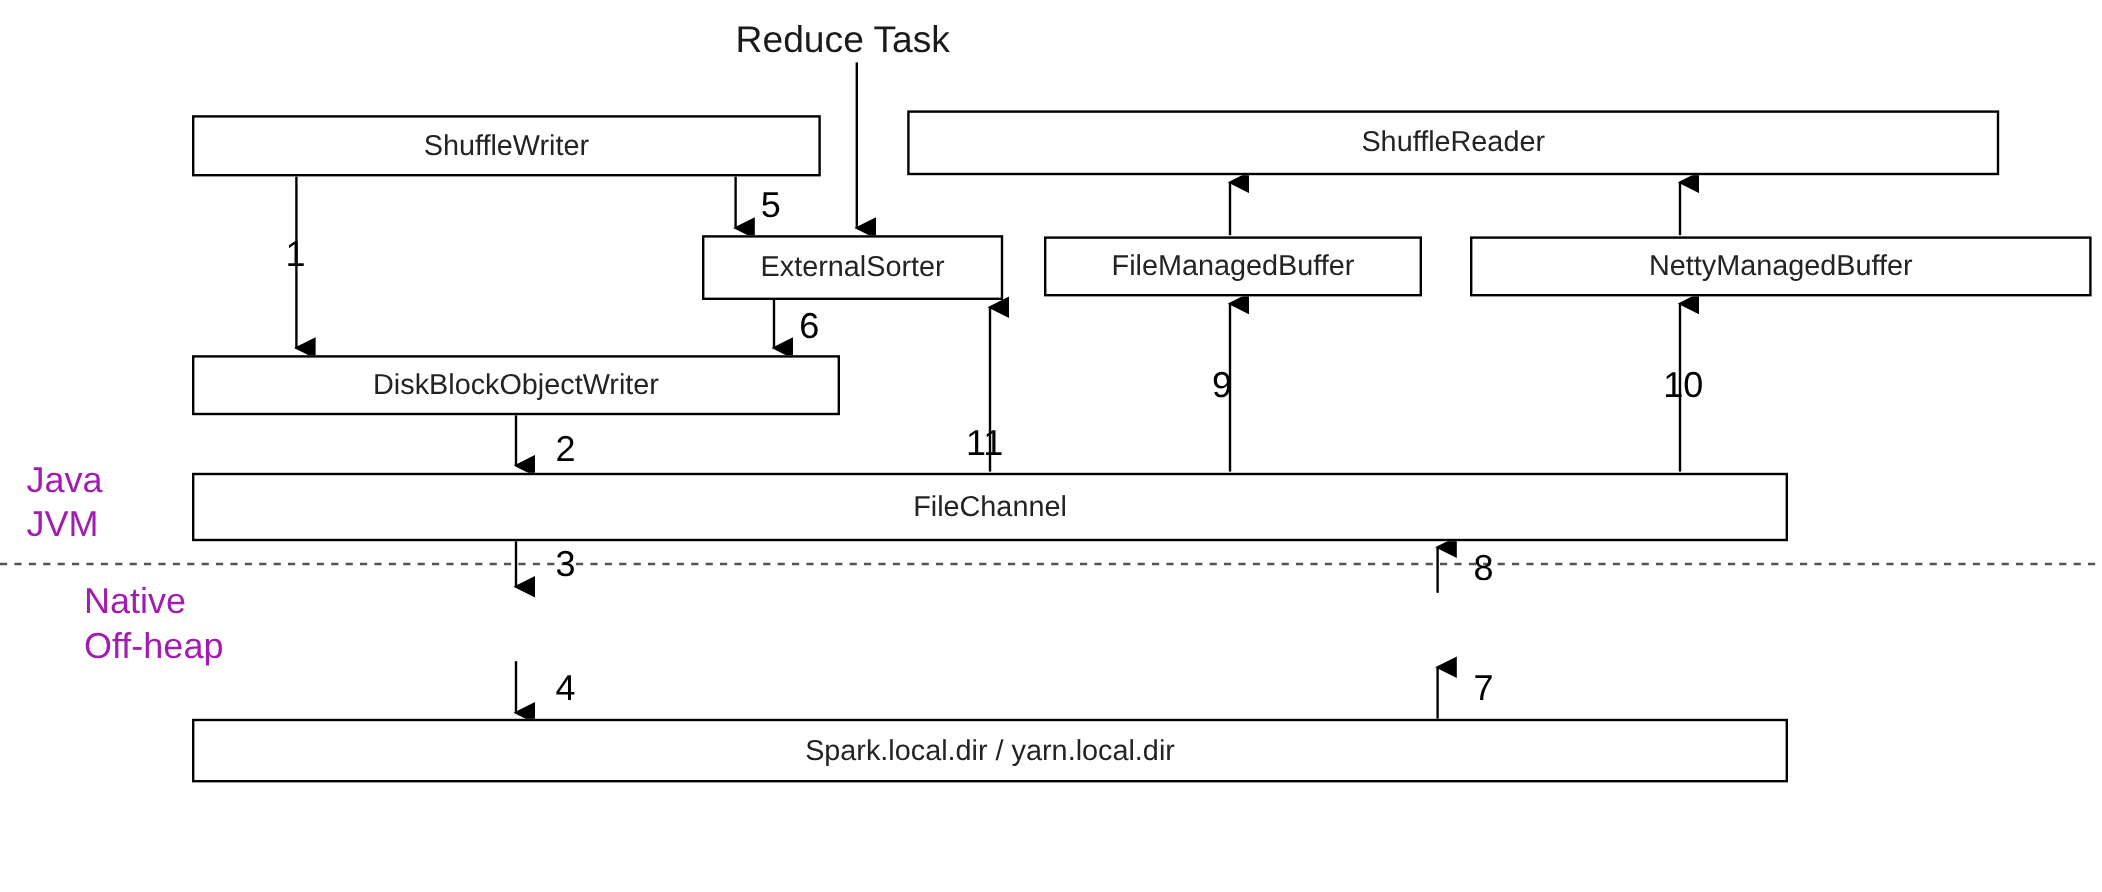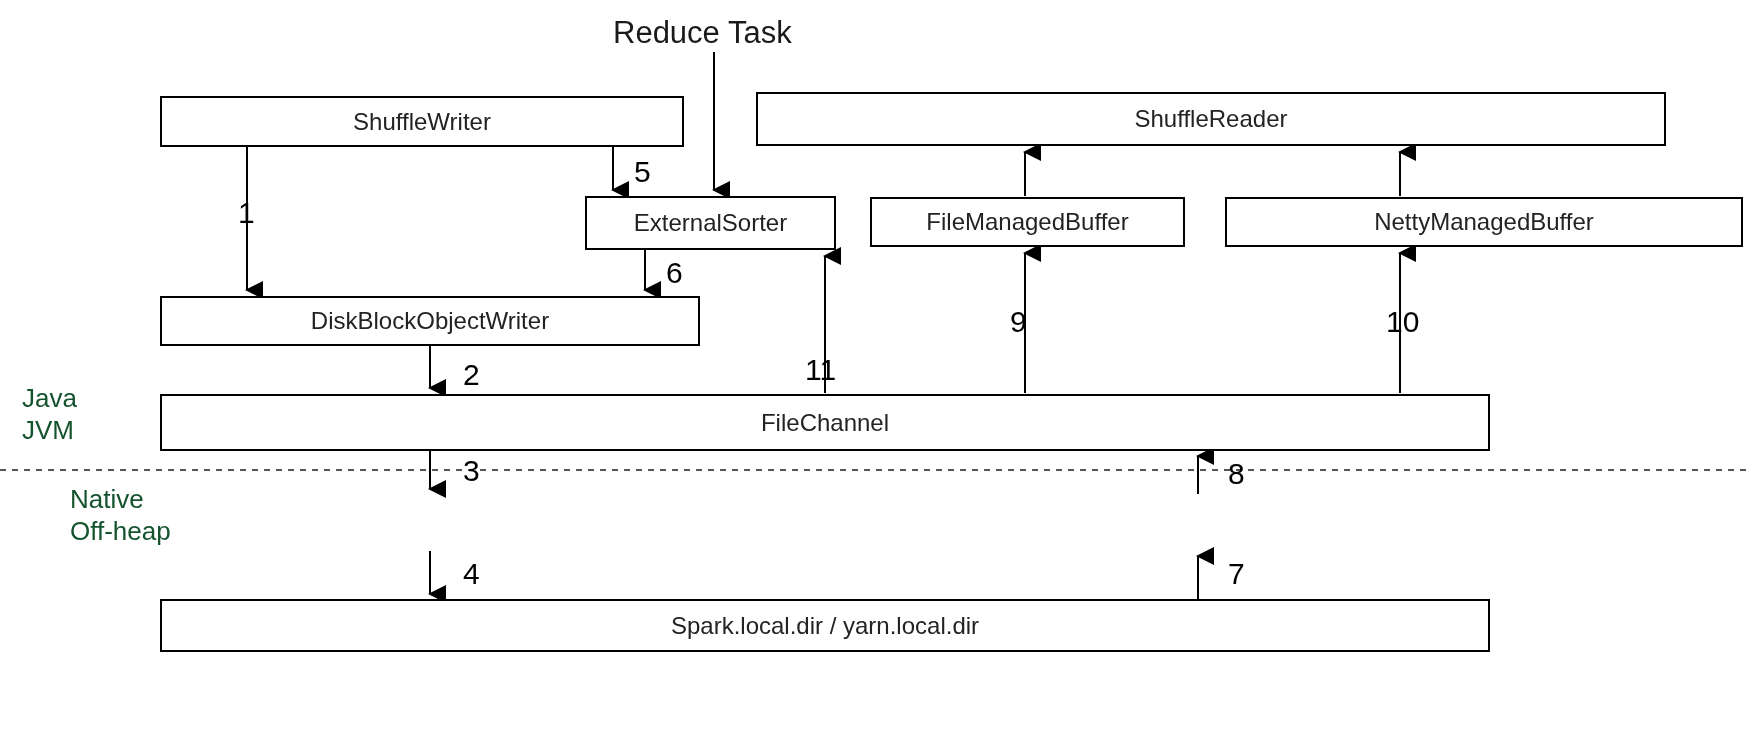--- a/index.html
+++ b/index.html
@@ -36,23 +36,23 @@
   .free-label {
     position: absolute;
     font-size: 31px;
     line-height: 1;
     color: #1a1a1a;
     white-space: nowrap;
     z-index: 4;
   }
   .zone-label {
     position: absolute;
-    font-size: 26px;
+    font-size: 30px;
     line-height: 1.22;
-    color: #14532d;
+    color: #a21caf;
     white-space: nowrap;
     z-index: 4;
   }
   .step-num {
     position: absolute;
     font-size: 30px;
     line-height: 1;
     color: #000000;
     font-weight: 400;
     z-index: 5;

